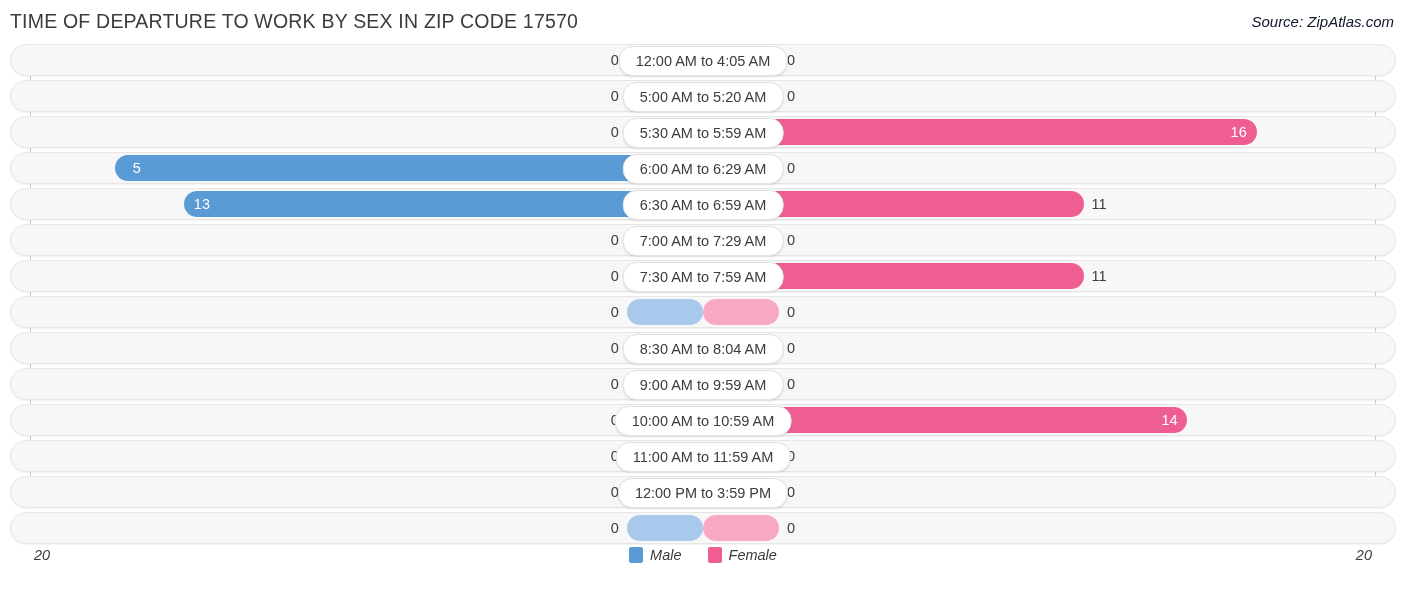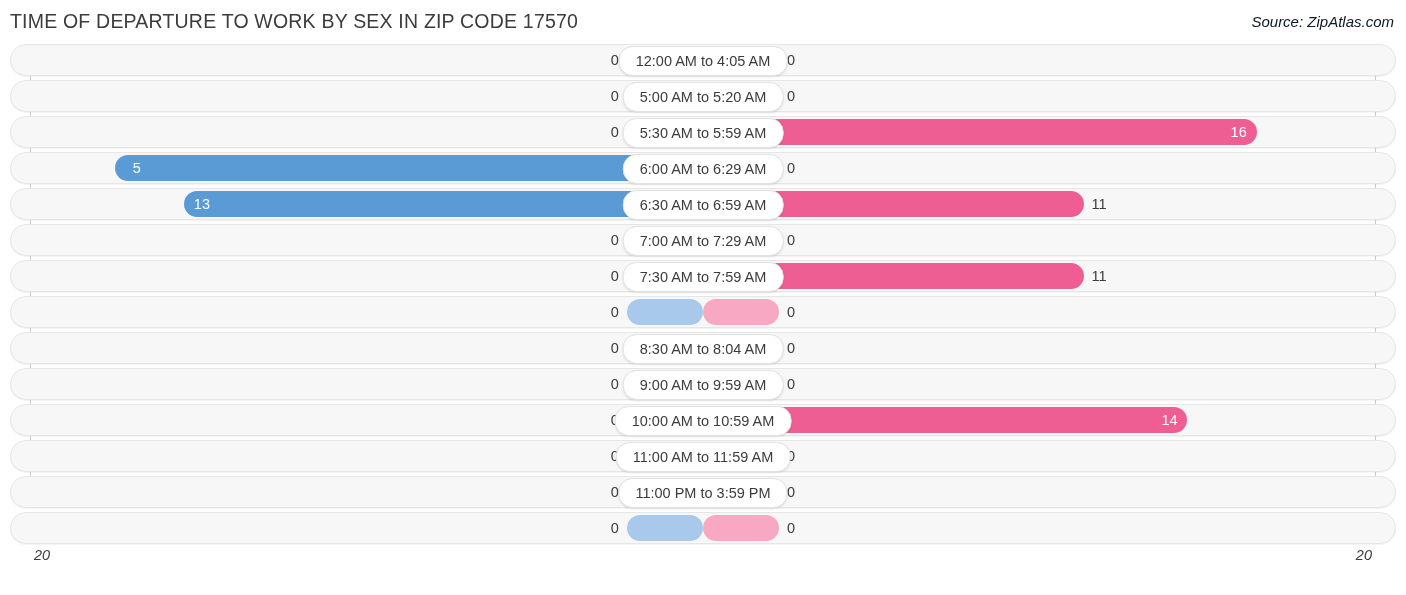--- a/index.html
+++ b/index.html
@@ -309,31 +309,41 @@
       </div>
       <div class="row">
         <div class="half male">
           <div class="bar male" style="width: 11%;"></div>
           <div class="val" style="right: calc(11% + 8px);">0</div>
         </div>
         <div class="half female">
           <div class="bar female" style="width: 11%;"></div>
           <div class="val" style="left: calc(11% + 8px);">0</div>
         </div>
-        <div class="center-pill">11:00 PM to 3:59 PM</div>
+        <div class="center-pill">12:00 PM to 3:59 PM</div>
       </div>
       <div class="row">
         <div class="half male">
           <div class="bar male" style="width: 11%;"></div>
           <div class="val" style="right: calc(11% + 8px);">0</div>
         </div>
         <div class="half female">
           <div class="bar female" style="width: 11%;"></div>
           <div class="val" style="left: calc(11% + 8px);">0</div>
         </div>
       </div>
     </div>
 </div>
 
 <div class="footer">
   <div class="tick left">20</div>
   <div class="tick right">20</div>
+  <div class="legend">
+    <div class="legend-item">
+      <span class="swatch" id="sw-male" style="background: rgb(91, 155, 213);"></span>
+      <span>Male</span>
+    </div>
+    <div class="legend-item">
+      <span class="swatch" id="sw-female" style="background: rgb(239, 94, 146);"></span>
+      <span>Female</span>
+    </div>
+  </div>
 </div>
 
 </body></html>

